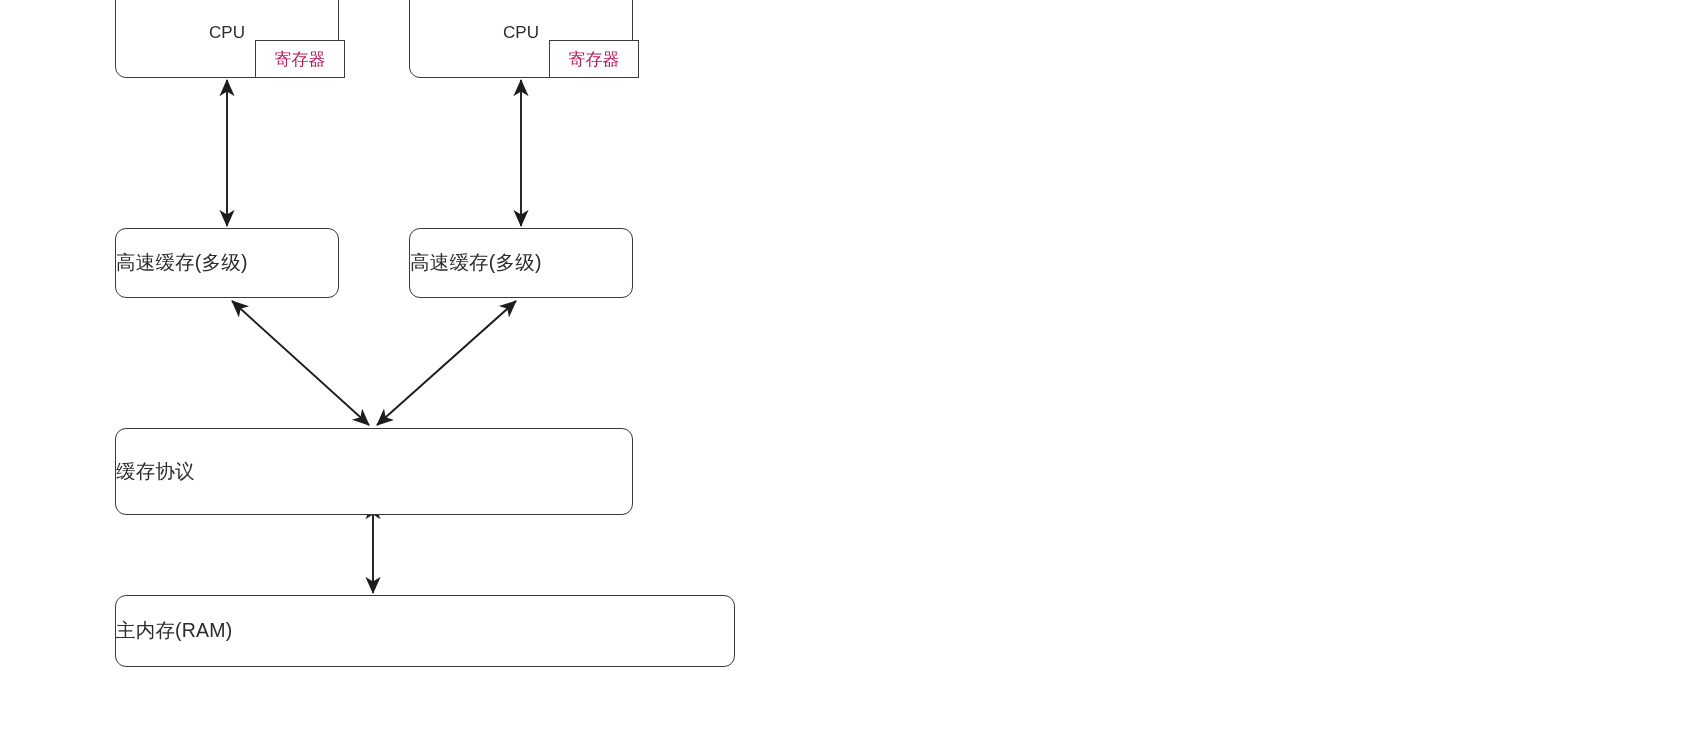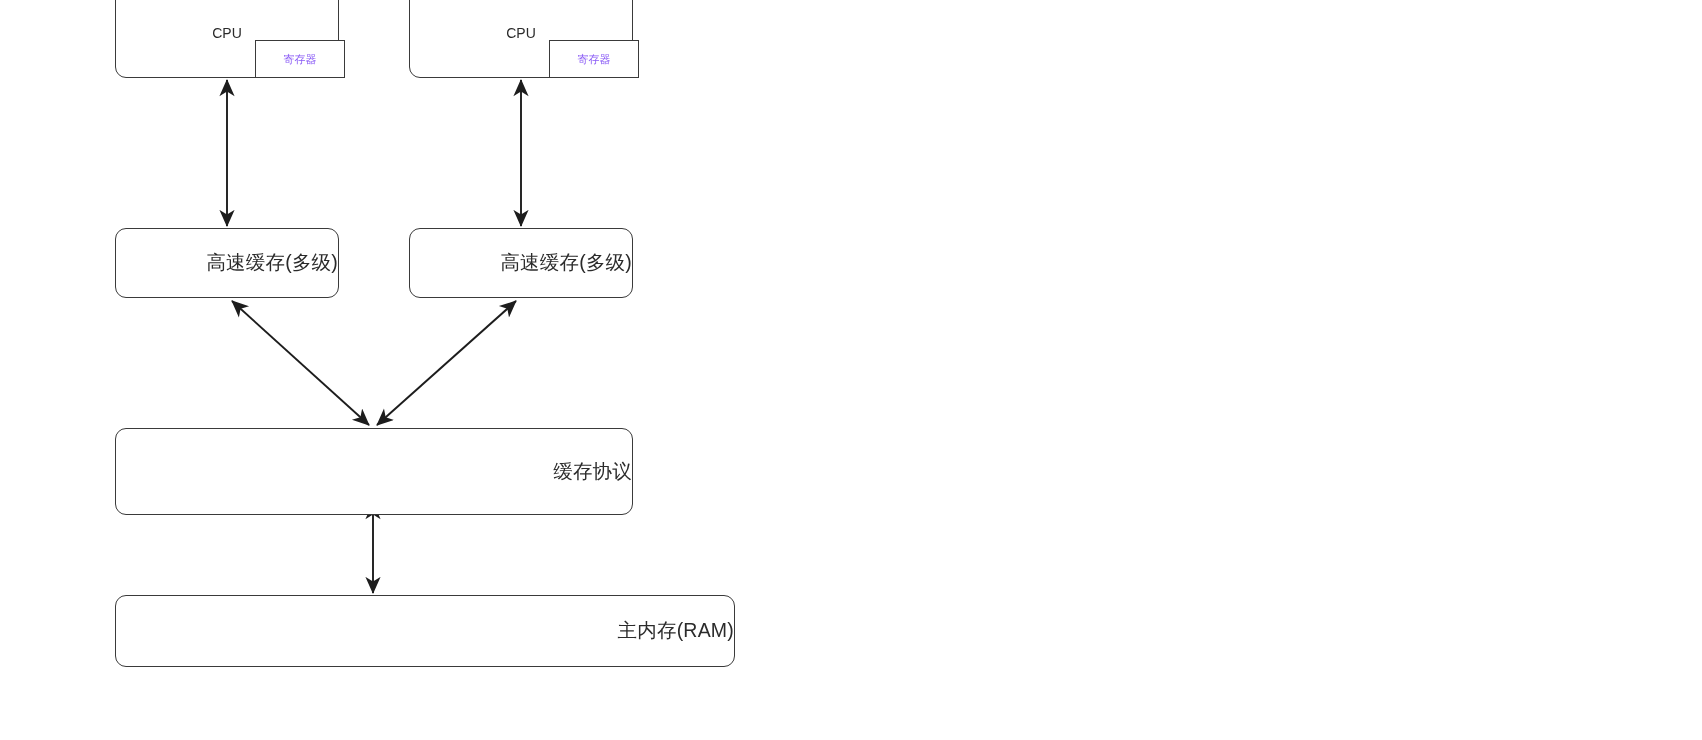--- a/index.html
+++ b/index.html
@@ -27,56 +27,56 @@
     height: 740px;
   }
   .node-box {
     position: absolute;
     box-sizing: border-box;
     background: #ffffff;
     border: 1.6px solid #3a3a3a;
     border-radius: 11px;
     display: flex;
     align-items: center;
-    justify-content: flex-end;
+    justify-content: flex-start;
   }
   .node-label {
     font-size: 19.5px;
     color: #2b2b2b;
     line-height: 1.1;
     letter-spacing: 0.2px;
     white-space: nowrap;
   }
   .cpu-box {
     align-items: center;
     justify-content: center;
   }
   .cpu-label {
     position: absolute;
     left: 0;
     right: 0;
     top: 50%;
     transform: translateY(-50%);
     text-align: center;
-    font-size: 14px;
+    font-size: 17px;
     color: #2b2b2b;
   }
   .register-box {
     position: absolute;
     box-sizing: border-box;
     background: #ffffff;
     border: 1.6px solid #3a3a3a;
     border-radius: 0;
     display: flex;
     align-items: center;
     justify-content: center;
   }
   .register-label {
-    font-size: 11px;
-    color: #8b5cf6;
+    font-size: 17px;
+    color: #be185d;
     white-space: nowrap;
   }
 </style>
 </head>
 <body>
 
 <div id="canvas">
 
   <svg id="diagram-svg" viewBox="0 0 1702 740" xmlns="http://www.w3.org/2000/svg">
     <defs>

